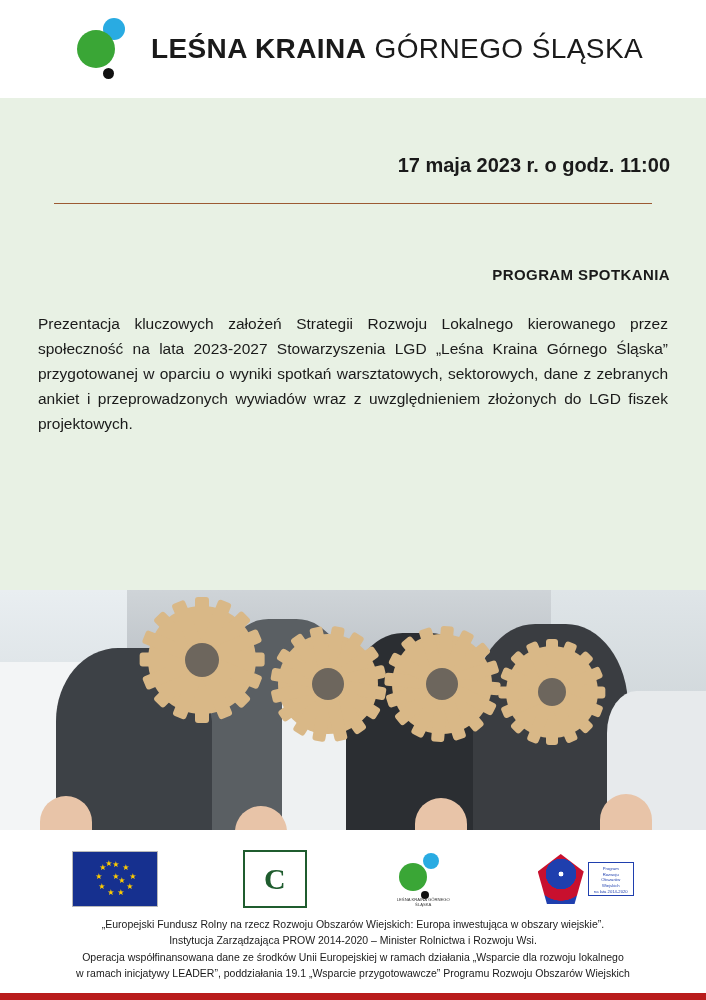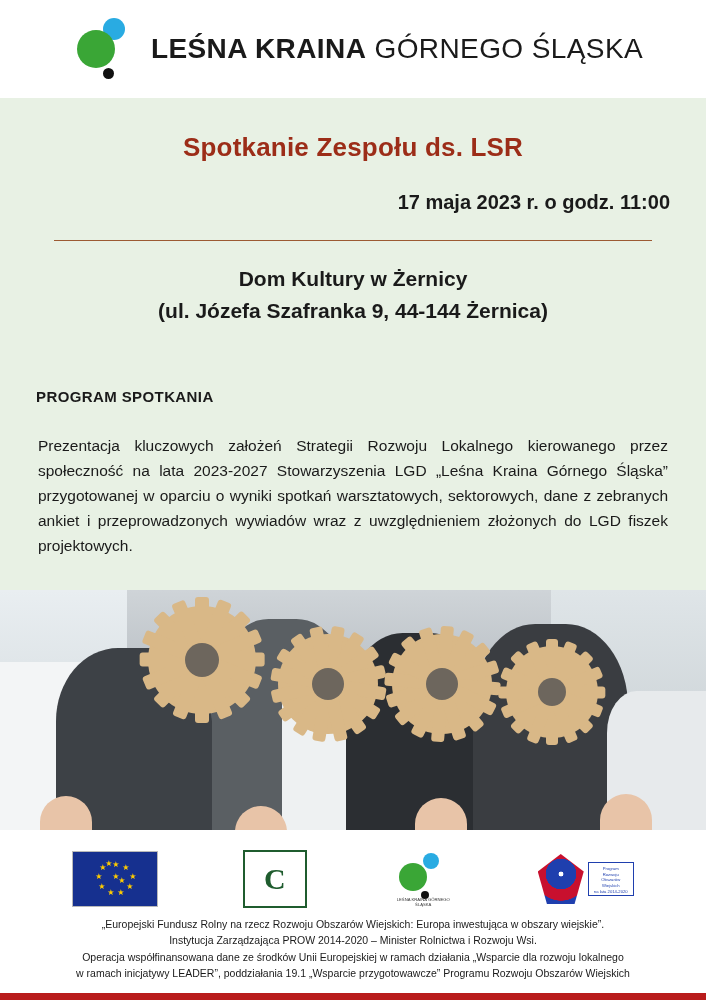--- a/index.html
+++ b/index.html
@@ -89,21 +89,21 @@
   }
   .venue {
     text-align: center;
     color: #1a1a1a;
     font-size: 21px;
     font-weight: bold;
     margin-top: 22px;
     line-height: 1.5;
   }
   .program-heading {
-    text-align: left;
+    text-align: right;
     color: #1a1a1a;
     font-size: 15px;
     font-weight: bold;
     letter-spacing: 0.4px;
     margin-top: 62px;
   }
   .program-body {
     color: #1a1a1a;
     font-size: 15.5px;
     line-height: 1.62;
@@ -271,27 +271,22 @@
       <div class="dot-green"></div>
       <div class="dot-black"></div>
     </div>
     <div class="logo-text">
       <span class="strong">LEŚNA KRAINA</span>
       <span class="light">GÓRNEGO ŚLĄSKA</span>
     </div>
   </div>
 
   <div class="body-panel">
-    <div class="title">Spotkanie Zespołu ds. LSR</div>
     <div class="datetime">17 maja 2023 r. o godz. 11:00</div>
     <div class="divider"></div>
-    <div class="venue">
-      <div>Dom Kultury w Żernicy</div>
-      <div>(ul. Józefa Szafranka 9, 44-144 Żernica)</div>
-    </div>
     <div class="program-heading">PROGRAM SPOTKANIA</div>
     <div class="program-body">Prezentacja kluczowych  założeń Strategii Rozwoju Lokalnego kierowanego przez społeczność na lata 2023-2027 Stowarzyszenia LGD „Leśna Kraina Górnego Śląska” przygotowanej w oparciu o wyniki spotkań warsztatowych, sektorowych, dane z zebranych ankiet i przeprowadzonych wywiadów wraz z uwzględnieniem złożonych do LGD fiszek projektowych.</div>
   </div>
 
   <div class="photo">
     <div class="bg-left"></div>
     <div class="bg-right"></div>
     <div class="shirt sh1"></div>
     <div class="suit s1"></div>
     <div class="suit s2"></div>

